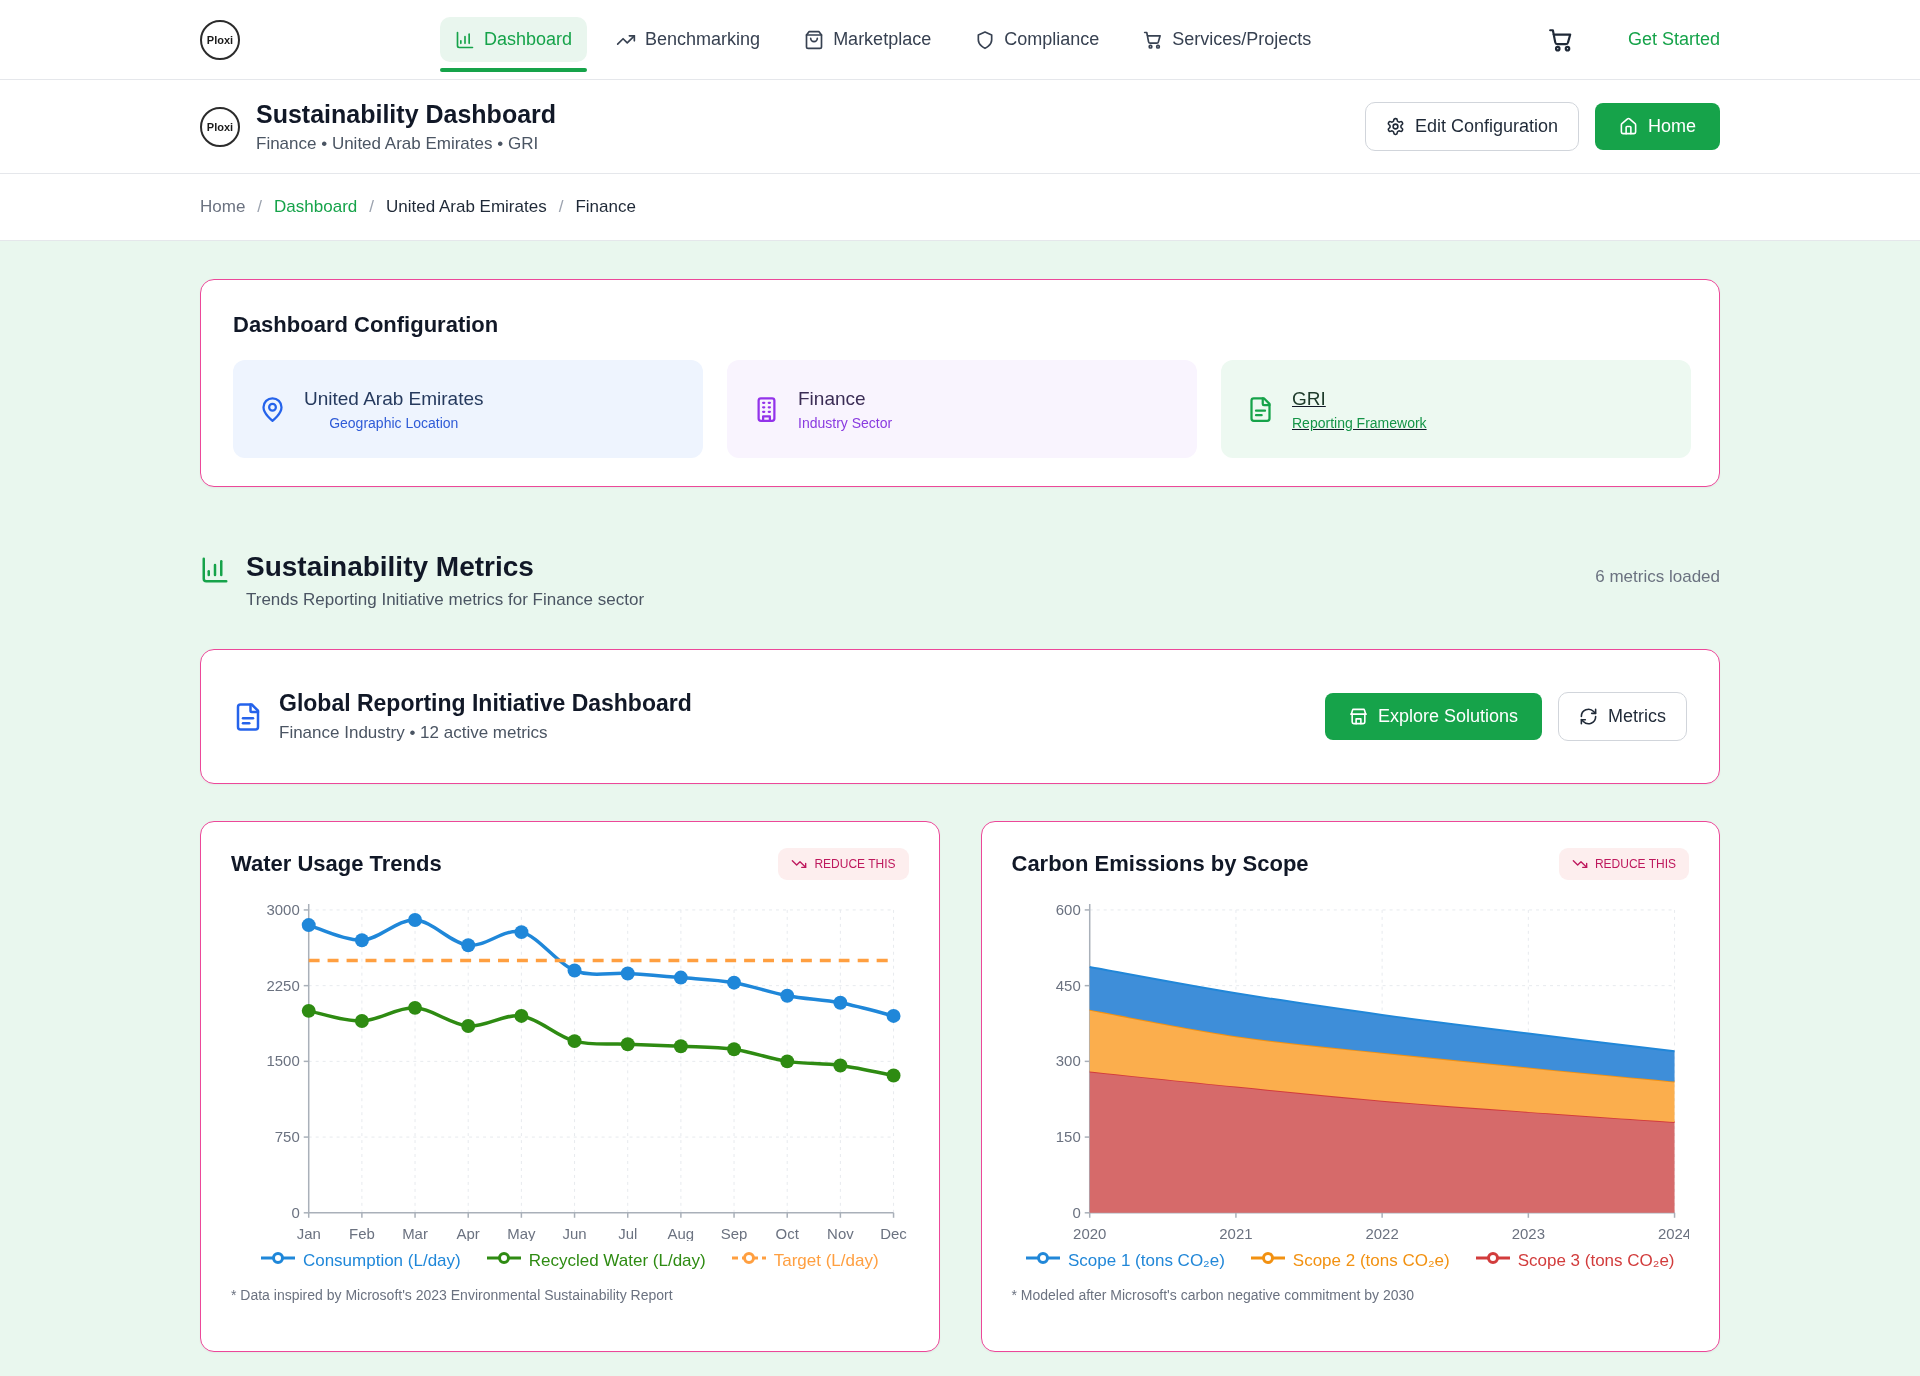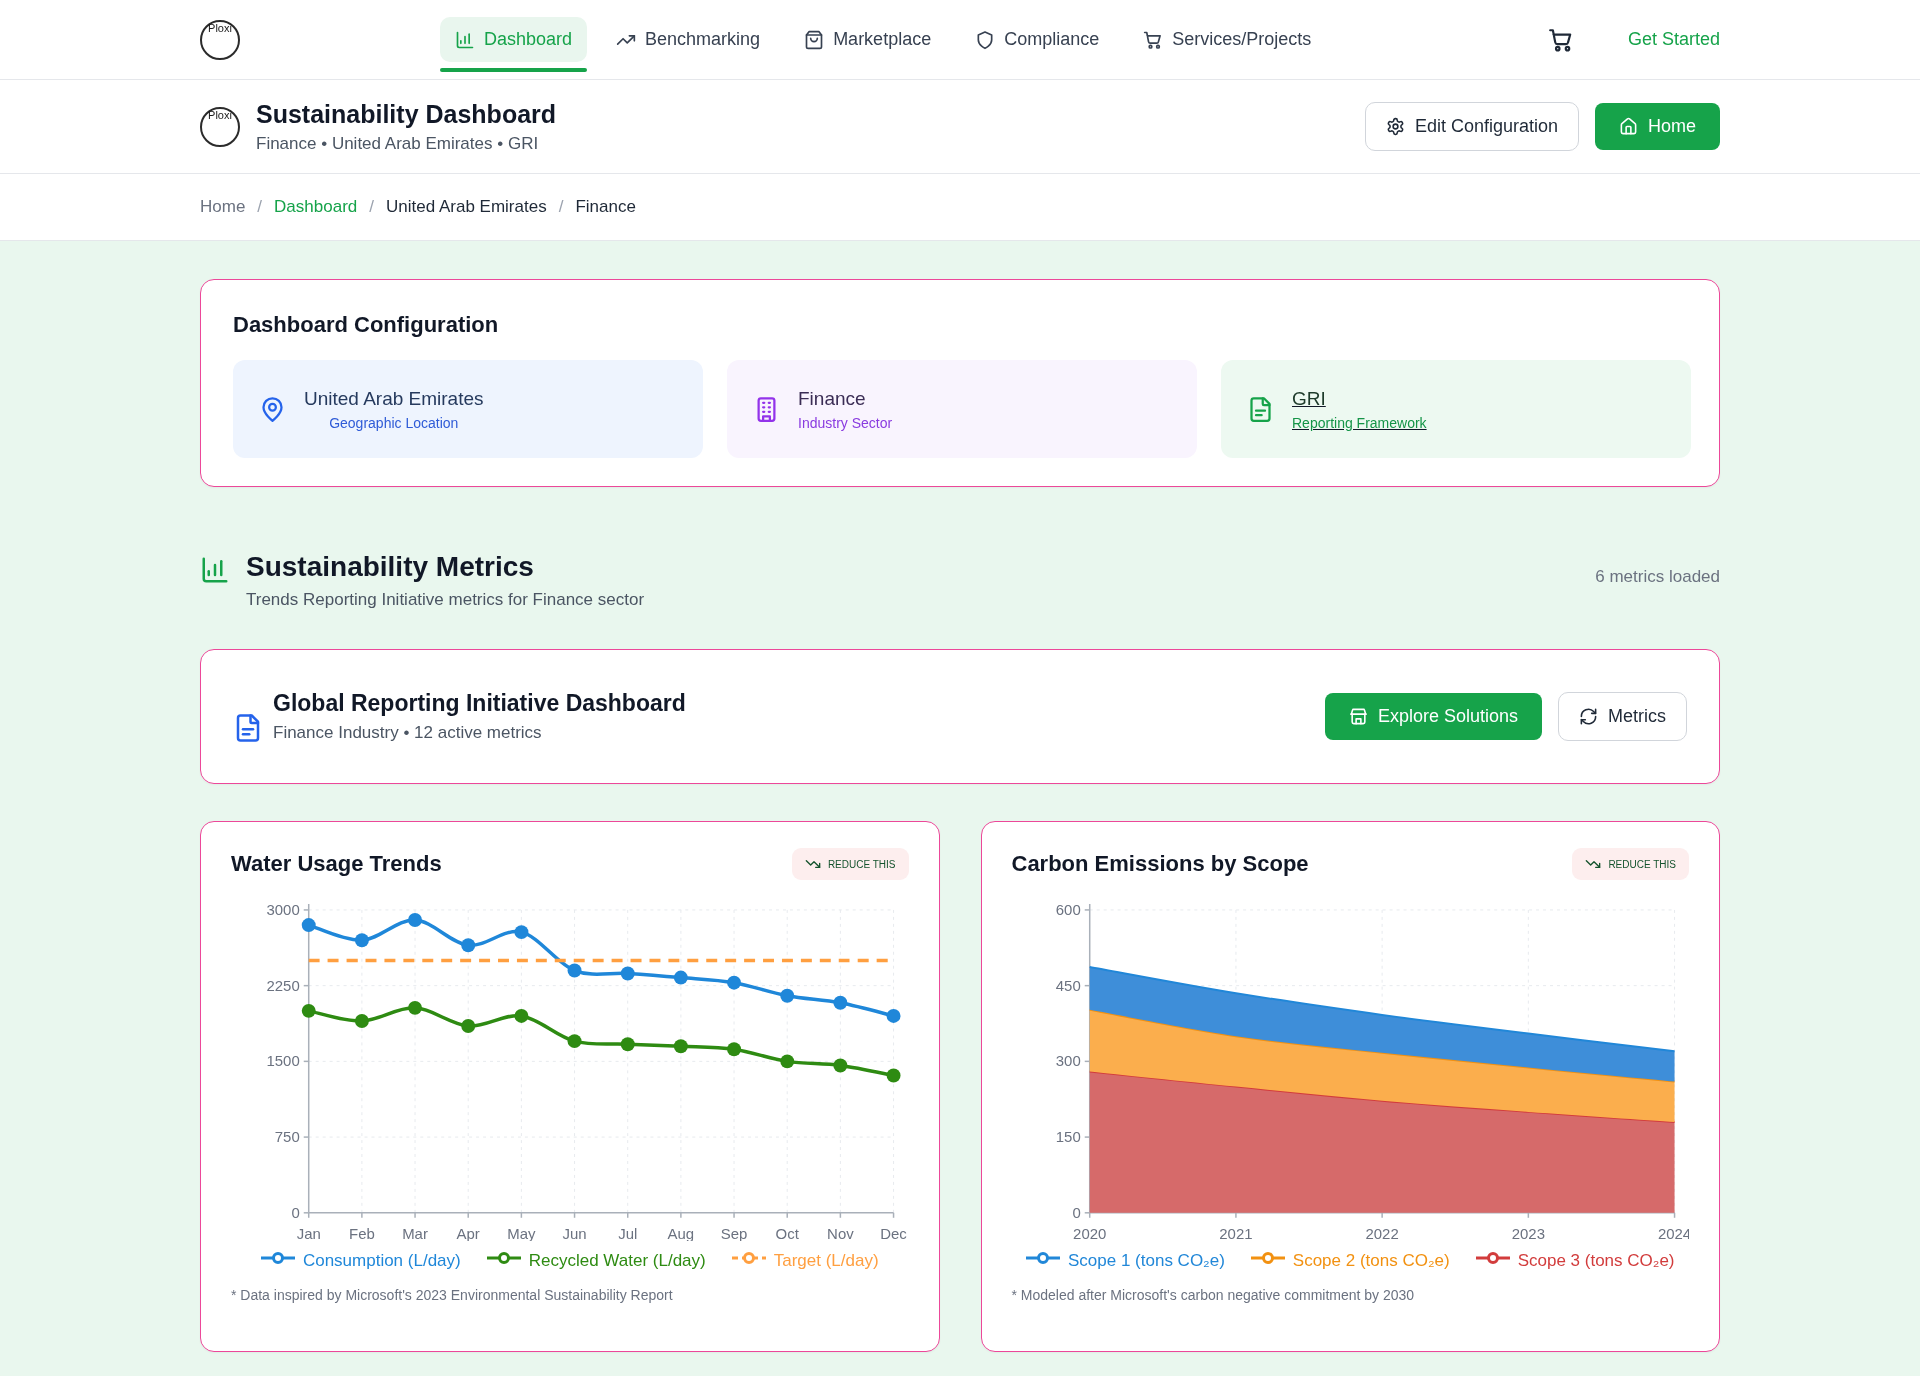--- a/index.html
+++ b/index.html
@@ -3,22 +3,22 @@
 <meta charset="utf-8">
 <style>
   * { margin:0; padding:0; box-sizing:border-box; }
   html,body { width:1920px; height:1376px; overflow:hidden; }
   body { font-family:"Liberation Sans", sans-serif; background:#e9f7ee; color:#111827; }
 
   
   .topnav { height:80px; background:#fff; border-bottom:1px solid #e5e7eb;
             display:flex; align-items:center; padding:0 200px; }
   .logo-circle { width:40px; height:40px; border:2.5px solid #2b2b2b; border-radius:50%;
-                 display:flex; justify-content:center;
-                 font-weight:normal; font-size:11px; color:#1a1a1a; background:#fff; flex:0 0 auto; }
+                 display:flex; align-items:center; justify-content:center;
+                 font-weight:bold; font-size:11px; color:#1a1a1a; background:#fff; flex:0 0 auto; }
   .nav-menu { display:flex; align-items:center; gap:14px; margin-left:200px; }
   .nav-item { display:flex; align-items:center; gap:9px; color:#374151; font-size:18px;
               padding:12px 15px; cursor:pointer; position:relative; text-decoration:none; white-space:nowrap; }
   .nav-item.active { background:#e9f6ee; color:#16a34a; border-radius:10px; font-weight:500; }
   .nav-item.active::after { content:''; position:absolute; left:0; right:0; bottom:-10px;
               height:4px; background:#16a34a; border-radius:2px; }
   .nav-right { margin-left:auto; display:flex; align-items:center; gap:54px; }
   .cart-btn { color:#1f2937; display:flex; cursor:pointer; }
   .cta-link { color:#16a34a; font-size:18px; font-weight:500; cursor:pointer; white-space:nowrap; }
 
@@ -61,32 +61,32 @@
   .theme-green  .ci-title { color:#1d3a2a; } .theme-green .ci-sub { color:#149447; }
 
   .metrics-head { margin-top:64px; display:flex; justify-content:space-between; align-items:flex-start; }
   .mh-left { display:flex; gap:16px; }
   .mh-left .mh-ic { color:#16a34a; margin-top:4px; }
   .mh-left h2 { font-size:28px; font-weight:bold; color:#111827; }
   .mh-left p { font-size:17px; color:#4b5563; margin-top:7px; }
   .mh-status { font-size:17px; color:#6b7280; padding-top:16px; }
 
   .gri-card { margin-top:39px; height:135px; padding:0 32px; display:flex; align-items:center; justify-content:space-between; }
-  .gri-left { display:flex; align-items:flex-end; gap:10px; }
+  .gri-left { display:flex; align-items:center; gap:16px; }
   .gri-left .gri-ic { color:#2563eb; }
   .gri-left h3 { font-size:23px; font-weight:bold; color:#111827; }
   .gri-left p { font-size:17px; color:#4b5563; margin-top:6px; }
   .gri-right { display:flex; align-items:center; gap:16px; }
 
   .charts-grid { margin-top:37px; display:grid; grid-template-columns:1fr 1fr; gap:41px; }
   .chart-card { height:531px; padding:26px 30px; }
   .chart-head { display:flex; align-items:center; justify-content:space-between; }
   .chart-head h3 { font-size:22px; font-weight:bold; color:#111827; }
-  .badge { display:flex; align-items:center; gap:7px; background:#fdeeee; color:#14532d;
-           font-size:10px; font-weight:500; padding:8px 13px; border-radius:9px; cursor:pointer; }
+  .badge { display:flex; align-items:center; gap:7px; background:#fdeeee; color:#be185d;
+           font-size:12px; font-weight:500; padding:8px 13px; border-radius:9px; cursor:pointer; }
   .chart-svg-wrap { margin-top:10px; }
   .legend { display:flex; justify-content:center; align-items:center; gap:26px; margin-top:6px; }
   .legend-item { display:flex; align-items:flex-start; gap:8px; font-size:17px; cursor:pointer; white-space:nowrap; }
   .footnote { margin-top:16px; font-size:14px; color:#6b7280; }
 
   svg text.tick { font-size:15px; fill:#6b7280; font-family:"Liberation Sans",sans-serif; }
   svg line.grid { stroke:#e7eaee; stroke-width:1; stroke-dasharray:3 4; }
   svg line.axis { stroke:#a9b0b9; stroke-width:1.5; }
 </style>
 </head>

